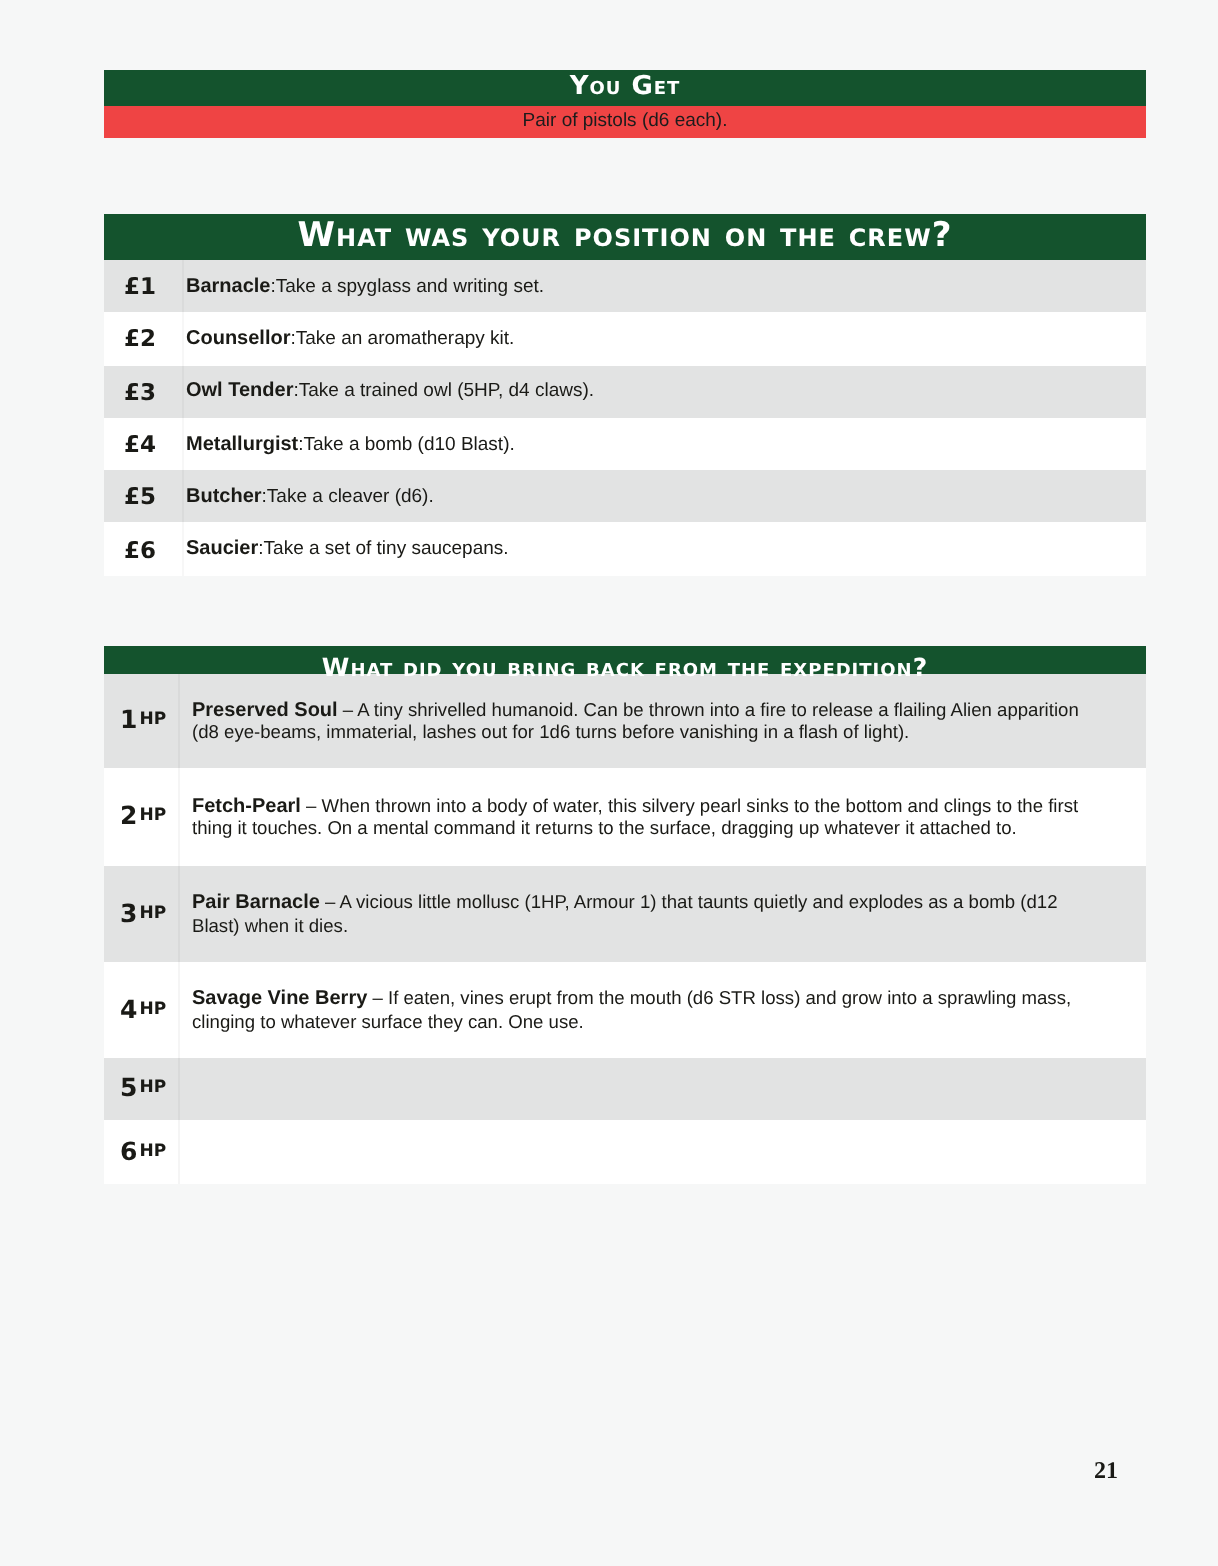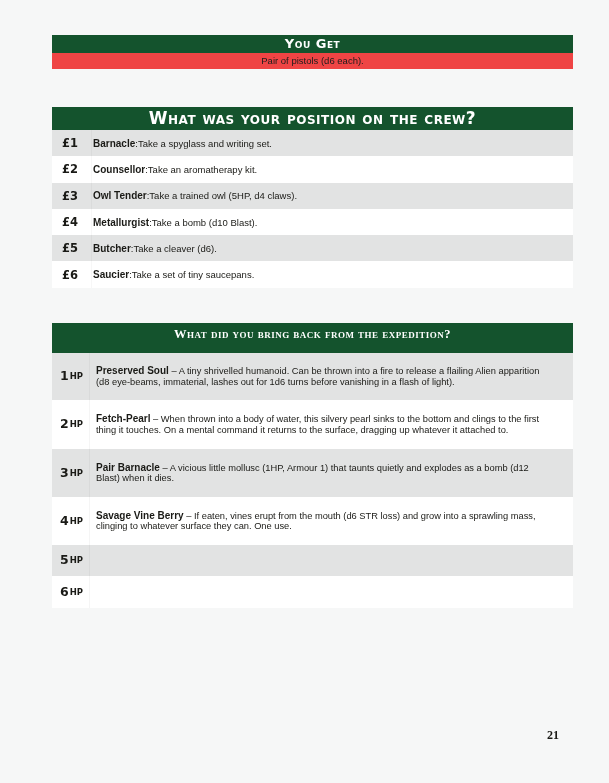--- a/index.html
+++ b/index.html
@@ -30,21 +30,21 @@
     .crow:nth-child(even) { background: #ffffff; }
     .crow .num {
       width: 40px; padding-left: 10px; box-sizing: border-box;
       font-weight: bold; font-size: 11.5px; font-family: "DejaVu Sans", sans-serif;
       align-self: stretch; display: flex; align-items: center;
       border-right: 1px solid rgba(0,0,0,0.03);
     }
     .crow .txt { padding-left: 1px; }
     .name { font-weight: bold; font-size: 10px; }
     #exp { top: 323px; }
-    #exp .hdr { height: 30px; line-height: 22px; font-size: 12.5px; font-family: Liberation Serif, serif; }
+    #exp .hdr { height: 14px; line-height: 22px; font-size: 12.5px; }
     .erow {
       display: flex; align-items: center; font-size: 9.3px; line-height: 10.5px;
     }
     .erow:nth-child(odd) { background: #e2e3e3; }
     .erow:nth-child(even) { background: #ffffff; }
     .erow .num {
       width: 38px; flex: none; padding-left: 8px; box-sizing: border-box;
       align-self: stretch; display: flex; align-items: center;
       border-right: 1px solid rgba(0,0,0,0.04);
       font-weight: bold; font-family: "DejaVu Sans", sans-serif;

